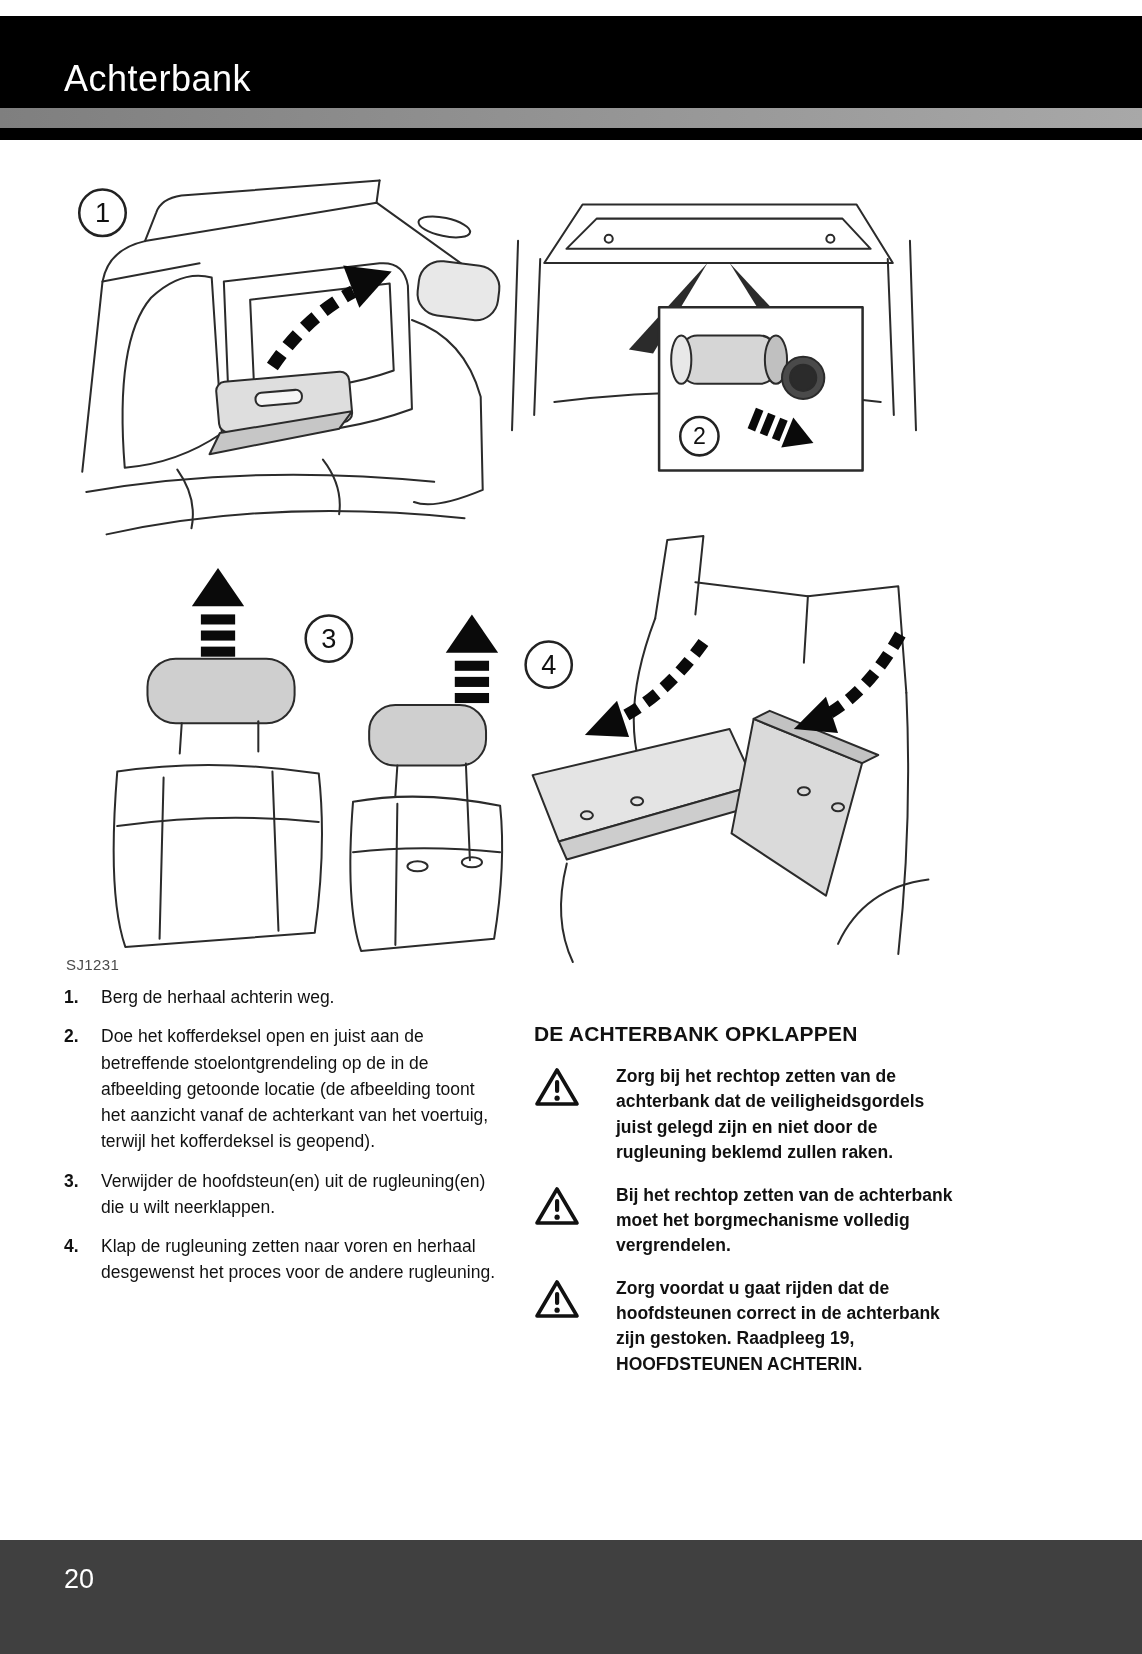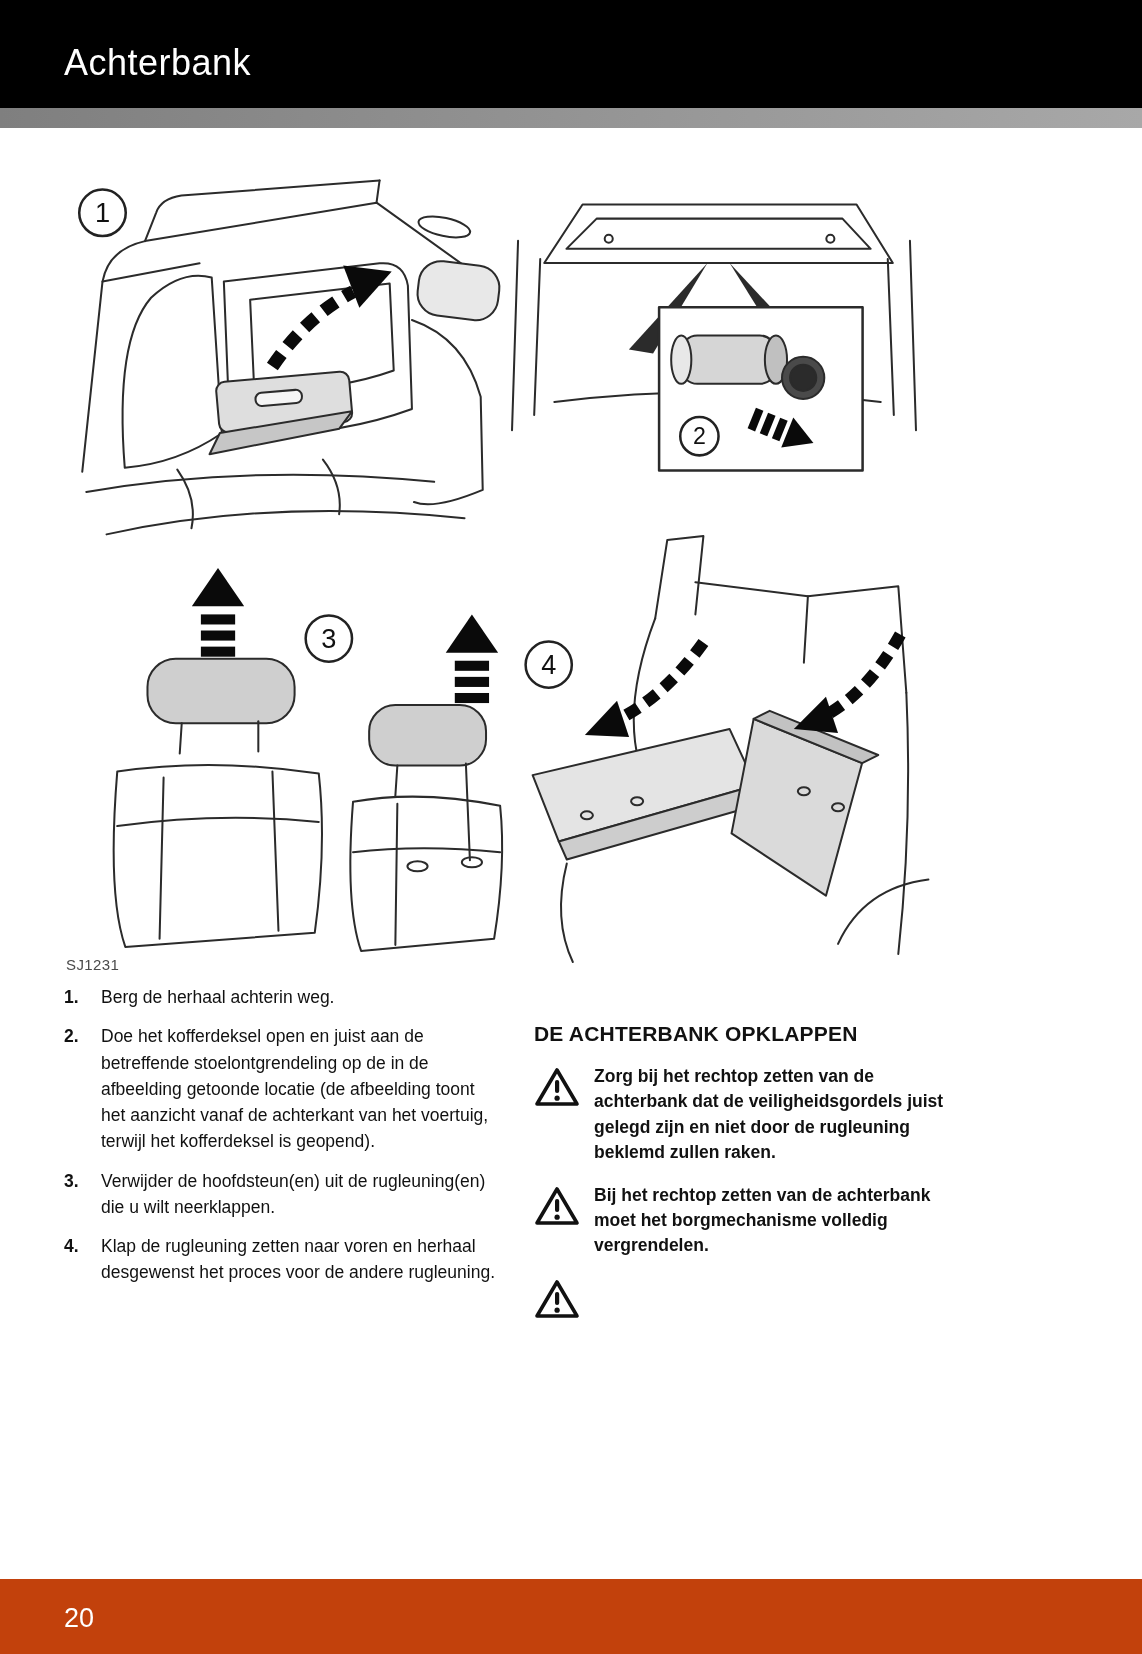--- a/index.html
+++ b/index.html
@@ -3,21 +3,21 @@
 <meta charset="utf-8">
 <style>
   * { margin:0; padding:0; box-sizing:border-box; }
   html,body { background:#e9e9e9; }
   .page {
     position:relative; width:1142px; height:1654px; margin:0 auto;
     background:#ffffff; overflow:hidden;
     font-family:"Liberation Sans","DejaVu Sans",sans-serif; color:#111;
   }
   
-  .header { position:absolute; top:0; left:0; width:100%; height:124px; background:#000; }
+  .header { position:absolute; top:16px; left:0; width:100%; height:124px; background:#000; }
   .header-title {
     position:absolute; left:64px; top:42px; color:#fff;
     font-size:36px; font-weight:500; letter-spacing:.5px;
   }
   .header-stripe {
     position:absolute; top:108px; left:0; width:100%; height:20px;
     background:linear-gradient(to right,#7f7f7f,#a8a8a8);
   }
   
   .figure { position:absolute; }
@@ -30,25 +30,25 @@
   svg text { font-family:"Liberation Sans","DejaVu Sans",sans-serif; fill:#111; }
   .fig-caption { position:absolute; left:66px; top:956px; font-size:15px; color:#4a4a4a; letter-spacing:.4px; }
   
   .steps { position:absolute; left:64px; top:984px; width:438px; }
   .step { display:flex; margin-bottom:13px; font-size:17.5px; line-height:1.5; }
   .step-num { flex:none; width:37px; font-weight:bold; }
   .step-text { flex:1; }
   
   .right-col { position:absolute; left:534px; top:1022px; width:430px; }
   .section-heading { font-size:21px; font-weight:bold; letter-spacing:.2px; margin-bottom:18px; }
-  .warning { display:flex; margin-bottom:17px; }
+  .warning { display:flex; margin-bottom:17px;gap:22px; }
   .warning-icon { flex:none; width:46px; height:42px; margin-right:14px; margin-top:2px; }
   .warning-text { flex:1; font-size:17.5px; font-weight:bold; line-height:1.45; }
   
-  .footer { position:absolute; left:0; bottom:0; width:100%; height:75px; background:#c2410c;margin-top:27px; }
+  .footer { position:absolute; left:0; bottom:0; width:100%; height:114px; background:#404040;margin-top:27px; }
   .page-num { position:absolute; left:64px; top:24px; color:#fff; font-size:27px; }
 </style>
 </head>
 <body>
 
 <div class="page">
 
   <div class="header">
     <div class="header-title">Achterbank</div>
   </div>
@@ -255,20 +255,21 @@
       </svg>
       <div class="warning-text">Bij het rechtop zetten van de achterbank moet het borgmechanisme volledig vergrendelen.</div>
     </div>
 
     <div class="warning">
       <svg class="warning-icon" viewBox="0 0 46 42">
         <path d="M23 4 L43 38 L3 38 Z" fill="none" stroke="#111" stroke-width="3.6" stroke-linejoin="round"></path>
         <rect x="21" y="14" width="4.2" height="13" rx="2" fill="#111"></rect>
         <circle cx="23.1" cy="32.2" r="2.6" fill="#111"></circle>
       </svg>
+      <div class="warning-text">Zorg voordat u gaat rijden dat de hoofdsteunen correct in de achterbank zijn gestoken. Raadpleeg 19, HOOFDSTEUNEN ACHTERIN.</div>
     </div>
   </div>
 
   <div class="footer">
     <div class="page-num">20</div>
   </div>
 
 </div>
 
 </body></html>

